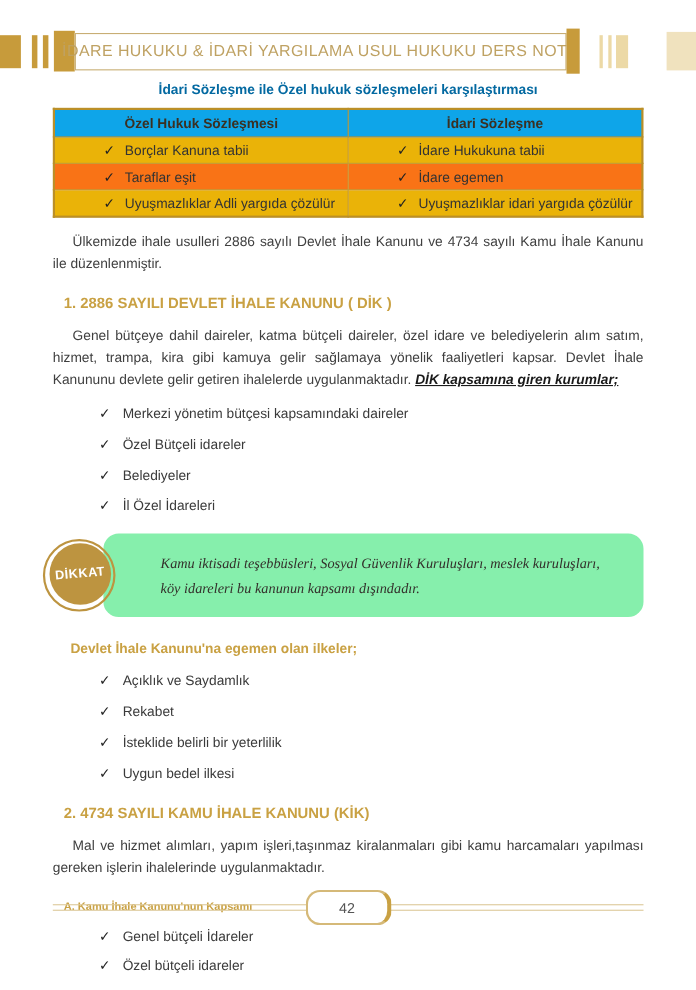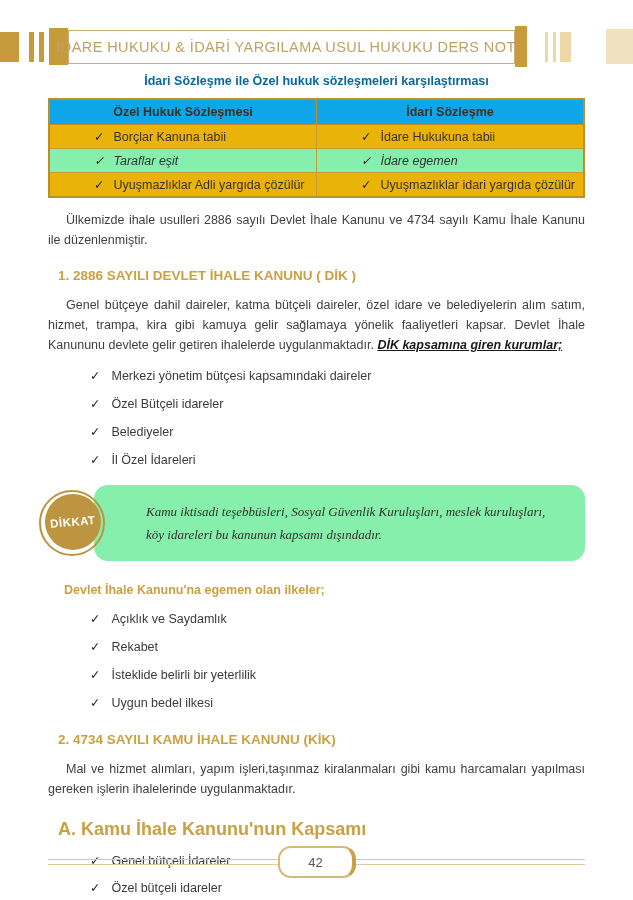--- a/index.html
+++ b/index.html
@@ -33,35 +33,35 @@
     font-size:12.5px;table-layout:fixed;
   }
   .cmp-table th{
     background:#0ea5e9;color:#3b3021;font-weight:bold;text-align:center;
     padding:5px 2px;border:1px solid #bb8f27;font-size:12.5px;
   }
   .cmp-table td{
     padding:4px 4px 4px 44px;border:1px solid #c49b35;color:#333;
   }
   .cmp-table tr.row-even td{background:#eab308;}
-  .cmp-table tr.row-odd td{background:#86efac;font-style:italic;}
+  .cmp-table tr.row-odd td{background:#f97316;}
   .cmp-table .chk{margin-right:9px;color:#222;}
   
   .para{
     font-size:12.5px;line-height:1.6;text-align:justify;text-indent:18px;
     margin:12px 0 0 0;color:#3f3f3f;
   }
   .emph{font-weight:bold;font-style:italic;text-decoration:underline;color:#1a1a1a;}
   .sec-heading{
     color:#c9a143;font-weight:bold;font-size:13.5px;margin:18px 0 2px 10px;
   }
   .sub-heading{
     color:#c9a143;font-weight:bold;font-size:12.5px;margin:18px 0 2px 16px;
   }
-  .sub-heading.indent{margin-left:10px;font-size:18px;}
+  .sub-heading.indent{margin-left:10px;font-size:10px;}
   
   .chklist{margin:10px 0 0 0;}
   .chk-item{
     display:flex;align-items:baseline;font-size:12.5px;color:#3a3a3a;
     margin:0 0 11px 42px;line-height:1.35;
   }
   .chk-item .chk{margin-right:11px;color:#222;flex:0 0 auto;}
   
   .dikkat-wrap{position:relative;margin:16px 0 6px 0;}
   .dikkat-box{
@@ -78,21 +78,21 @@
   .dikkat-badge{
     position:absolute;left:-3px;top:50%;transform:translateY(-52%);
     width:56px;height:56px;border-radius:50%;background:#bd9440;
     display:flex;align-items:center;justify-content:center;
   }
   .dikkat-badge span{
     color:#ffffff;font-weight:bold;font-size:11.5px;letter-spacing:0.5px;
     transform:rotate(-5deg);
   }
   
-  .footer{position:absolute;left:48px;top:845px;width:537px;height:36px;}
+  .footer{position:absolute;left:48px;top:808px;width:537px;height:36px;}
   .footer-line{
     position:absolute;left:0;right:0;top:14px;height:4px;
     border-top:1.5px solid #dcc999;border-bottom:1.5px solid #dcc999;
   }
   .page-pill{
     position:absolute;left:50%;top:1px;transform:translateX(-50%);
     width:72px;height:28px;background:#ffffff;border-radius:13px;
     border:2px solid #d5b978;border-right:4px solid #c9a143;
     display:flex;align-items:center;justify-content:center;
     font-size:13px;color:#555555;

